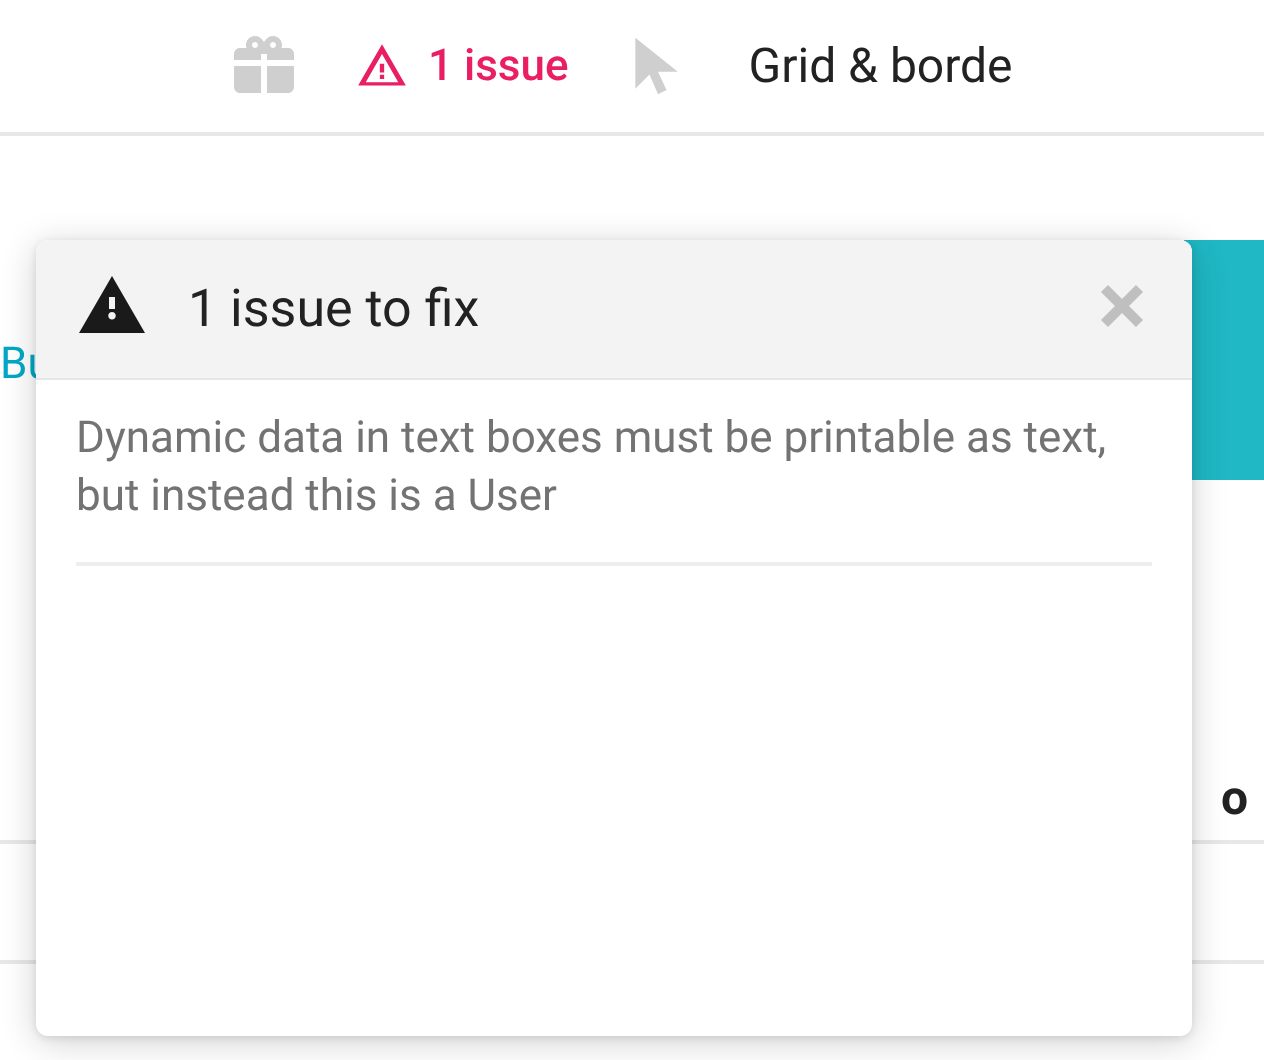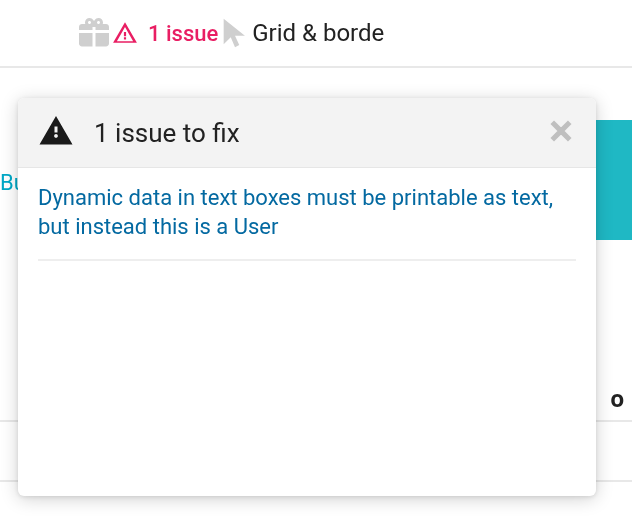--- a/index.html
+++ b/index.html
@@ -10,21 +10,22 @@
       height: 530px;
       overflow: hidden;
       position: relative;
     }
     
     .toolbar {
       display: flex;
       align-items: center;
       height: 68px;
       border-bottom: 2px solid #e8e8e8;
-      padding-left: 76px;
+      padding-left: 114px;
+      gap: 28px;
     }
     
     .toolbar-item {
       display: flex;
       align-items: center;
       gap: 10px;
       font-size: 22px;
     }
     
     .gift-icon svg { width: 36px; height: 36px; }
@@ -89,21 +90,21 @@
       right: 8px;
       top: 315px;
       font-size: 24px;
       font-weight: 700;
       color: #222;
     }
     
     .popup {
       position: absolute;
       left: 18px;
-      top: 98px;
+      top: 120px;
       width: 578px;
       height: 398px;
       background: #fff;
       border-radius: 6px;
       box-shadow: 0 3px 18px rgba(0,0,0,0.18), 0 1px 4px rgba(0,0,0,0.1);
       overflow: hidden;
     }
     
     .popup-header {
       background: #f3f3f3;
@@ -127,21 +128,21 @@
       cursor: pointer;
     }
     .close-icon svg { width: 30px; height: 30px; }
     
     .popup-body {
       padding: 16px 20px;
     }
     
     .issue-text {
       font-size: 22px;
-      color: #0369a1;
+      color: #737373;
       line-height: 1.3;
       padding-bottom: 18px;
       border-bottom: 2px solid #eee;
     }
   </style>
 </head>
 <body>
 
 <div class="toolbar">
   <div class="toolbar-item gift-icon">

